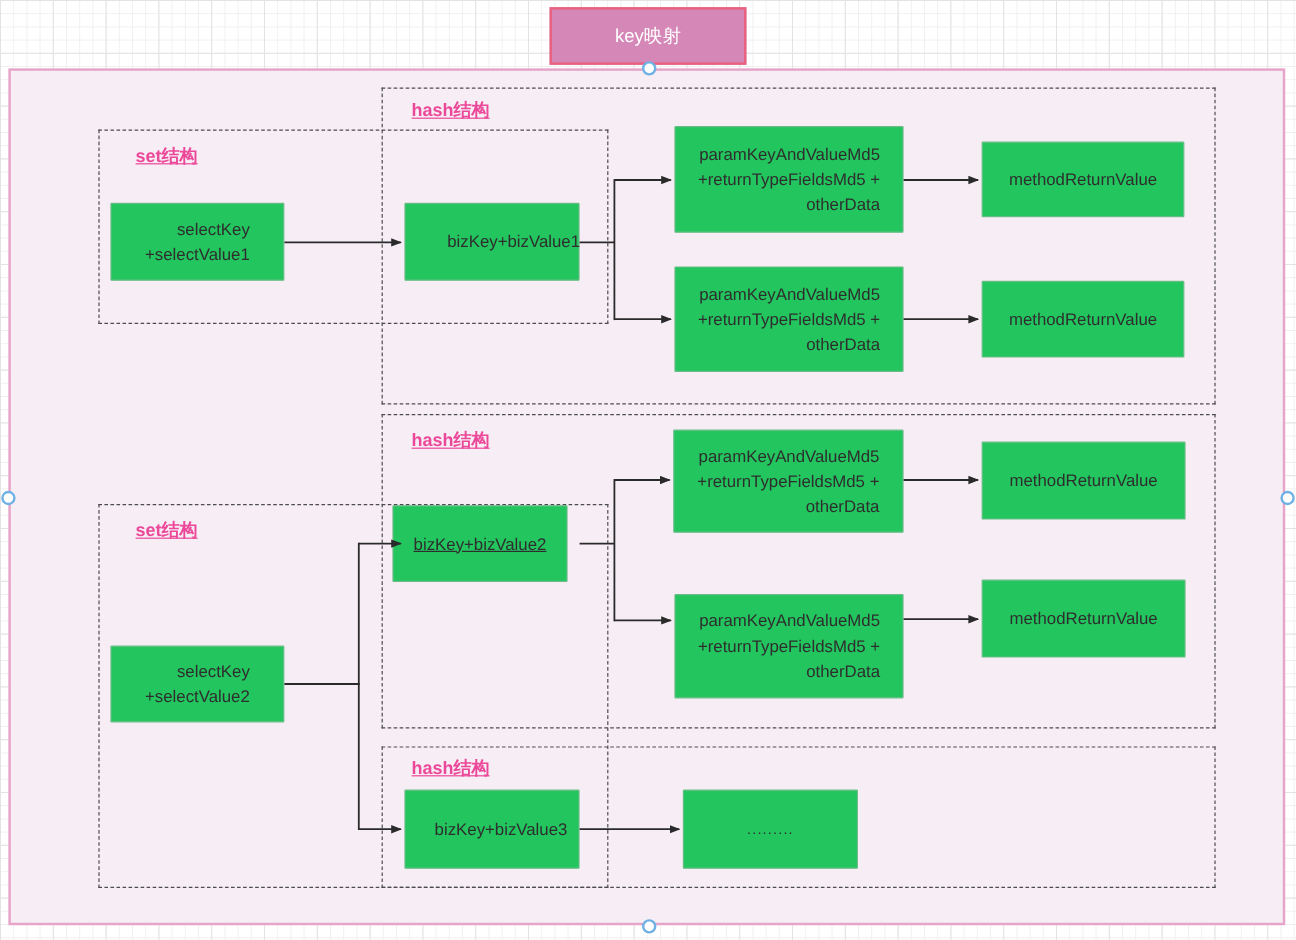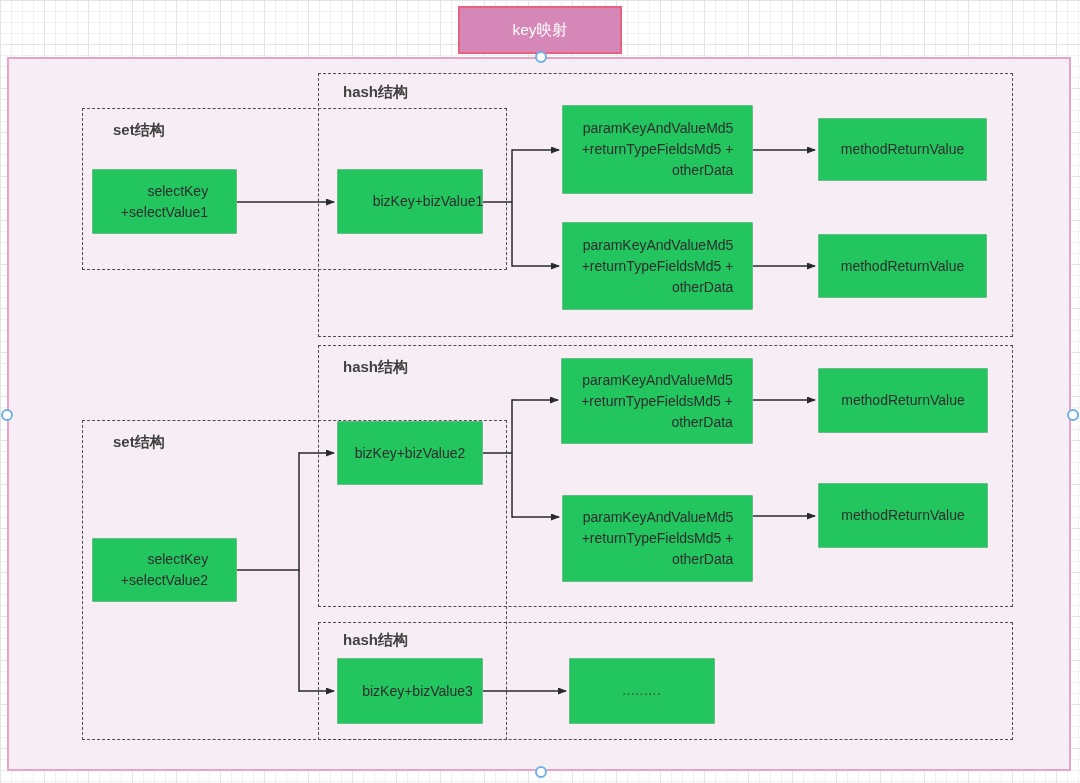--- a/index.html
+++ b/index.html
@@ -21,21 +21,21 @@
   .title-box{
     position:absolute;left:458px;top:6px;width:164px;height:48px;
     background:#d587b8;border:2px solid #e8617f;box-sizing:border-box;
     color:#ffffff;font-size:15.5px;display:flex;align-items:center;justify-content:center;
     z-index:4;
   }
   .gbox{
     position:absolute;border:1.6px dashed #4c4c4c;box-sizing:border-box;z-index:2;
   }
   .glabel{
-    position:absolute;font-size:15px;font-weight:600;color:#404040;white-space:nowrap;
+    position:absolute;font-size:15px;font-weight:600;color:#ec4899;white-space:nowrap;text-decoration:underline;
   }
   .node{
     position:absolute;background:#22c55e;border:1px solid #67bd85;box-sizing:border-box;
     color:#2e2e2e;font-size:14px;line-height:1.5;text-align:right;white-space:pre-line;
     display:flex;align-items:center;justify-content:center;z-index:3;border-radius:1px;
   }
   .node.small{font-size:12px;letter-spacing:1px;}
   svg.wires{position:absolute;left:0;top:0;z-index:5;pointer-events:none;}
   .handle{
     position:absolute;width:8px;height:8px;border-radius:50%;
@@ -72,21 +72,21 @@
 +returnTypeFieldsMd5 +
 otherData</div>
 <div class="node" style="left:562px;top:222px;width:191px;height:88px;">paramKeyAndValueMd5
 +returnTypeFieldsMd5 +
 otherData</div>
 <div class="node" style="left:818px;top:118px;width:169px;height:63px;">methodReturnValue</div>
 <div class="node" style="left:818px;top:234px;width:169px;height:64px;">methodReturnValue</div>
 
 <div class="node" style="left:92px;top:538px;width:145px;height:64px;">selectKey
 +selectValue2</div>
-<div class="node" style="left:337px;top:421px;width:146px;height:64px;">bizKey+bizValue2</div>
+<div class="node" style="left:327px;top:421px;width:146px;height:64px;text-decoration:underline;">bizKey+bizValue2</div>
 <div class="node" style="left:561px;top:358px;width:192px;height:86px;">paramKeyAndValueMd5
 +returnTypeFieldsMd5 +
 otherData</div>
 <div class="node" style="left:562px;top:495px;width:191px;height:87px;">paramKeyAndValueMd5
 +returnTypeFieldsMd5 +
 otherData</div>
 <div class="node" style="left:818px;top:368px;width:170px;height:65px;">methodReturnValue</div>
 <div class="node" style="left:818px;top:483px;width:170px;height:65px;">methodReturnValue</div>
 
 <div class="node" style="left:337px;top:658px;width:146px;height:66px;padding-left:15px;">bizKey+bizValue3</div>

